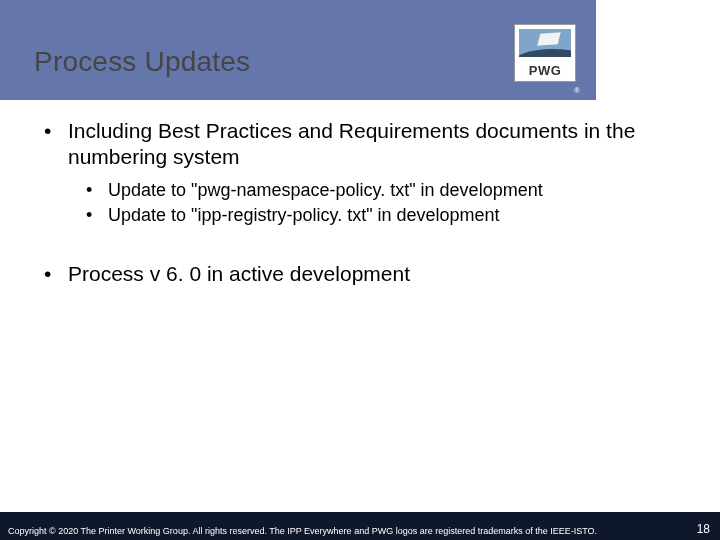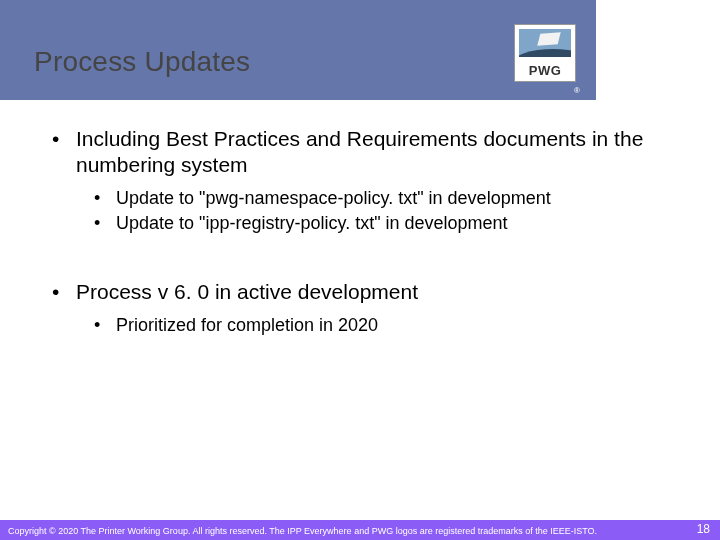--- a/index.html
+++ b/index.html
@@ -91,21 +91,21 @@
     color: #fff;
   }
   .content {
     position: absolute;
     top: 118px;
     left: 30px;
     right: 30px;
     color: #000;
   }
   ul.outer {
-    margin: 8px;
+    margin: 0;
     padding: 0 0 0 10px;
     list-style: none;
   }
   ul.outer > li {
     position: relative;
     padding-left: 28px;
     font-size: 21px;
     line-height: 1.25;
     margin-bottom: 6px;
   }
@@ -136,22 +136,22 @@
     font-size: 18px;
   }
   .spacer {
     height: 28px;
   }
   .footer {
     position: absolute;
     left: 0;
     bottom: 0;
     width: 720px;
-    height: 20px;
-    background: #8b5cf6;
+    height: 28px;
+    background: #0f172a;
   }
   .copyright {
     position: absolute;
     left: 8px;
     bottom: 4px;
     font-size: 9px;
     color: #fff;
     white-space: nowrap;
   }
   .pagenum {
@@ -186,23 +186,20 @@
         <ul class="inner">
           <li><span>Update to "pwg-namespace-policy. txt" in development</span></li>
           <li><span>Update to "ipp-registry-policy. txt" in development</span></li>
         </ul>
       </li>
     </ul>
     <div class="spacer"></div>
     <ul class="outer">
       <li>
         <span>Process v 6. 0 in active development</span>
-        <ul class="inner">
-          <li><span>Prioritized for completion in 2020</span></li>
-        </ul>
       </li>
     </ul>
   </div>
 
   <div class="footer">
     <div class="copyright">Copyright © 2020 The Printer Working Group. All rights reserved. The IPP Everywhere and PWG logos are registered trademarks of the IEEE-ISTO.</div>
     <div class="pagenum">18</div>
   </div>
 
 </div>

